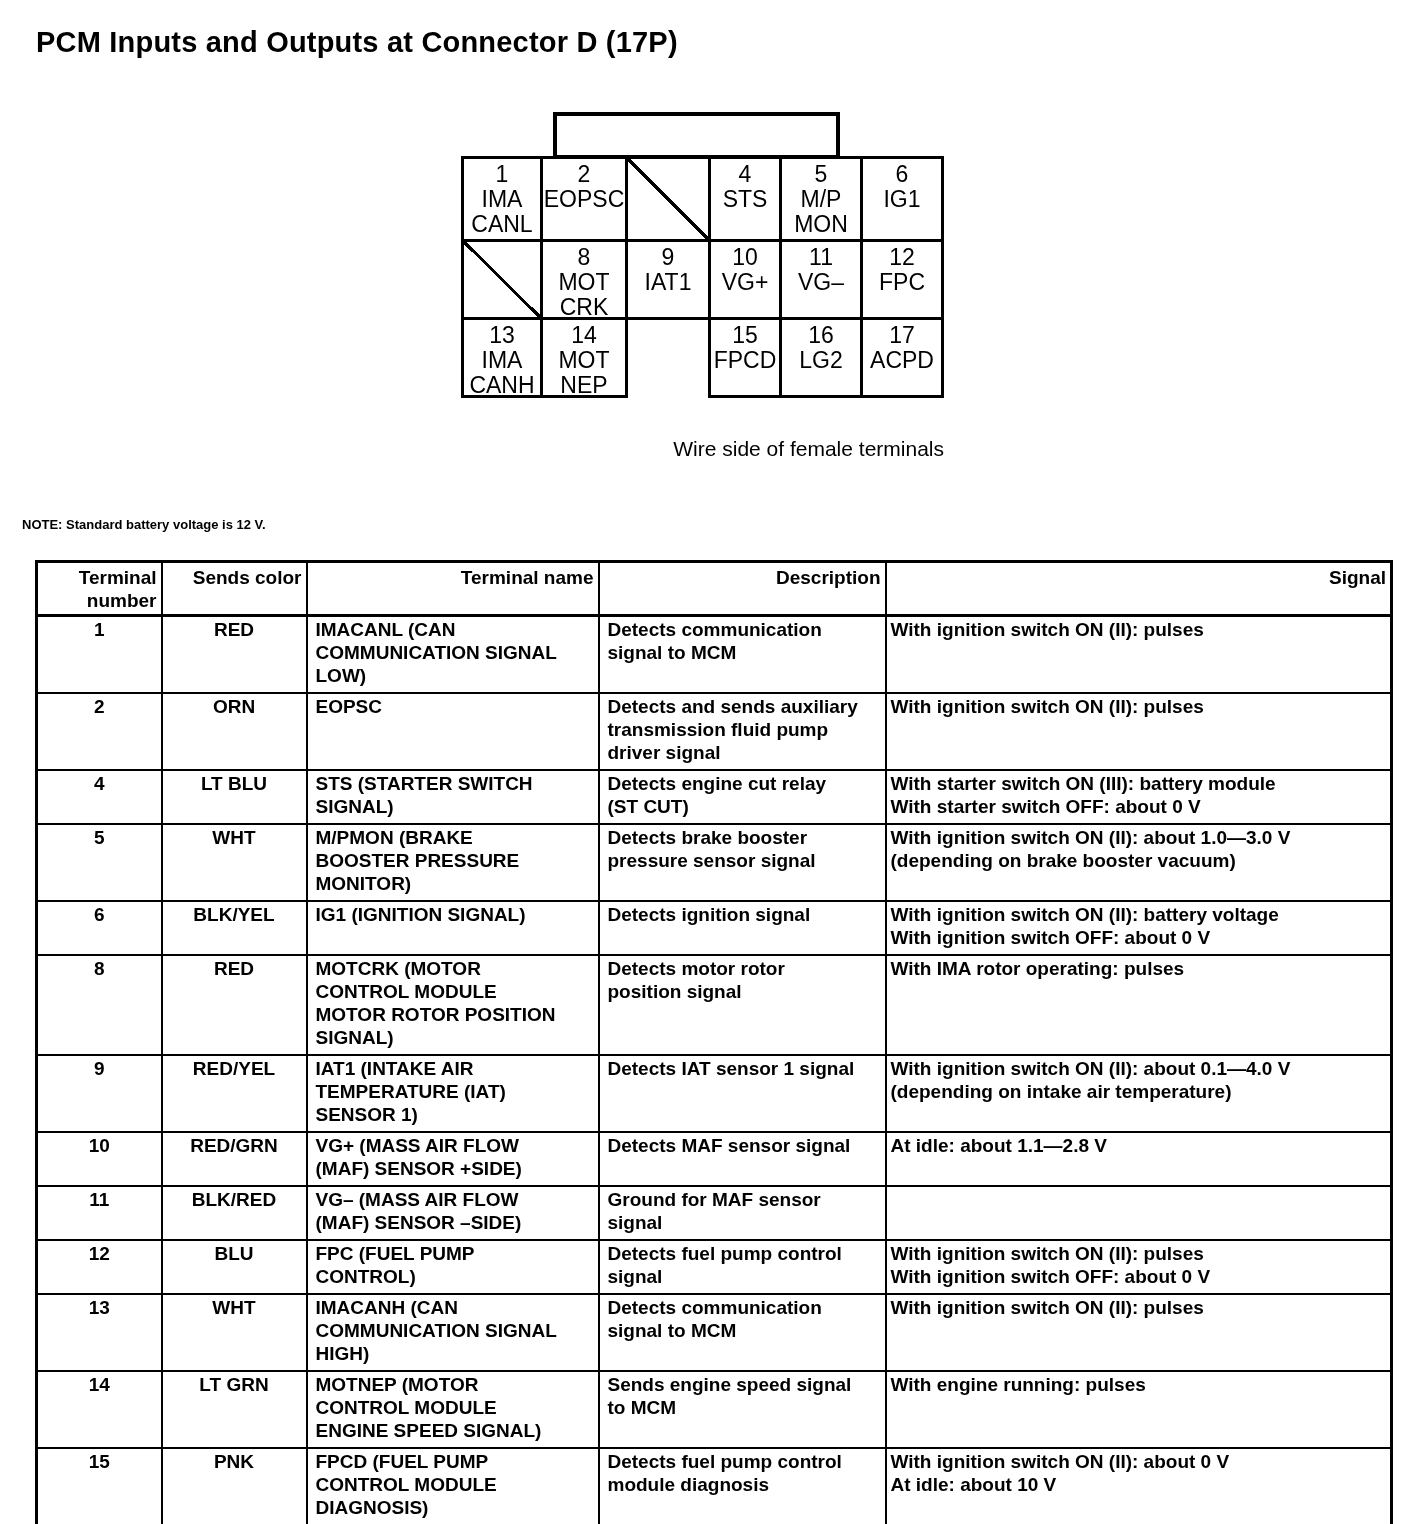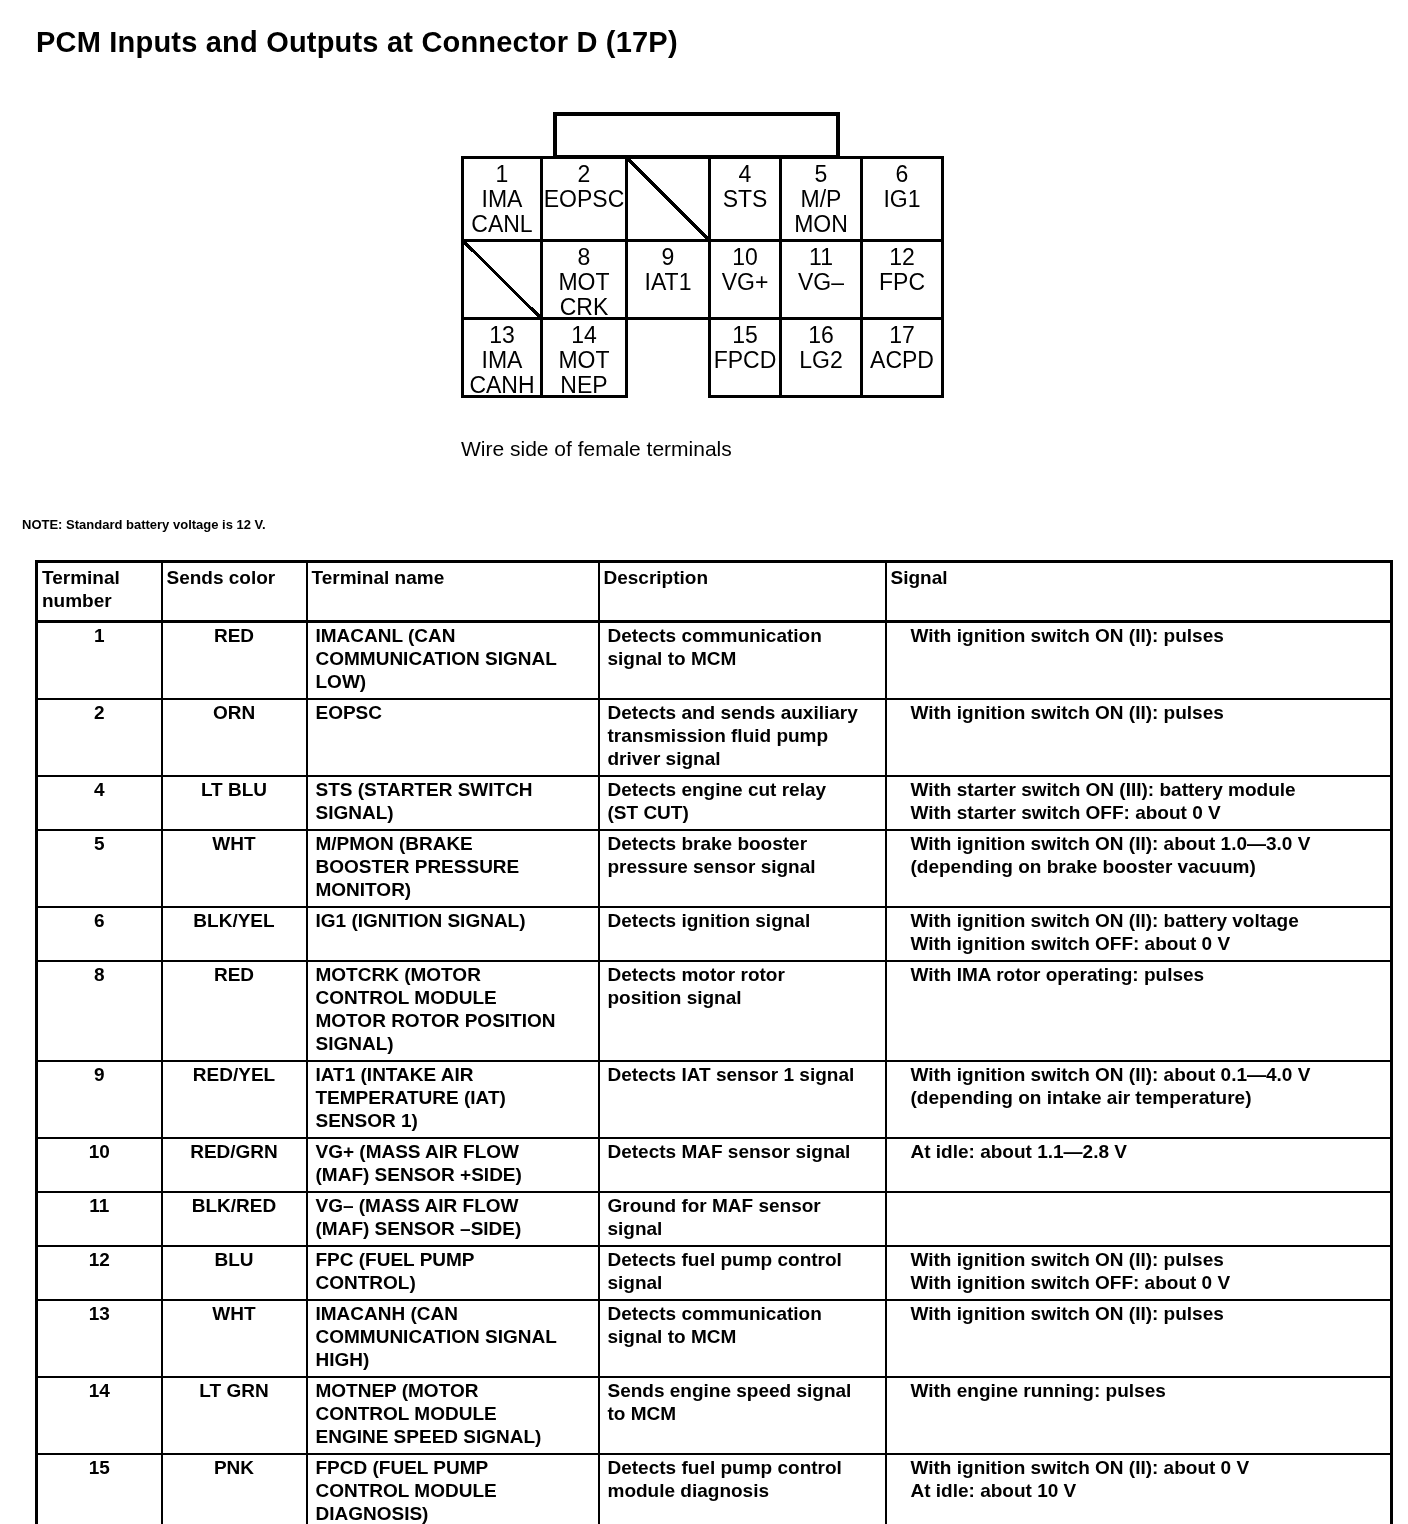--- a/index.html
+++ b/index.html
@@ -34,41 +34,41 @@
     background-color:#fff;
     background-image:linear-gradient(to top right,
       transparent calc(50% - 1.5px),
       #000 calc(50% - 1.5px),
       #000 calc(50% + 1.5px),
       transparent calc(50% + 1.5px));
   }
   .gap-mask{position:absolute;left:167px;top:283px;width:80px;height:5px;background:#fff;}
   .caption{
     position:absolute;left:461px;top:437px;width:483px;
-    text-align:left;font-size:21px;font-weight:400;
+    text-align:right;font-size:21px;font-weight:400;
   }
   .note{position:absolute;left:22px;top:517px;font-size:13px;font-weight:700;}
   
   .ttable{
     position:absolute;left:35px;top:560px;
     border-collapse:collapse;table-layout:fixed;
     font-size:19px;line-height:23px;font-weight:700;
     border:3px solid #000;
   }
   .ttable th{
     border:2px solid #000;border-bottom:3px solid #000;
-    padding:3px 4px 8px;text-align:left;vertical-align:top;
+    padding:3px 4px 2px;text-align:right;vertical-align:top;
     white-space:pre-line;font-size:19px;
   }
   .ttable td{
     border:2px solid #000;vertical-align:top;
     padding:1px 8px 5px;white-space:pre-line;
   }
   .ttable td.col0,.ttable td.col1{text-align:center;padding-left:2px;padding-right:2px;}
-  .ttable td.col4{padding-left:24px;}
+  .ttable td.col4{padding-left:4px;}
 </style>
 </head>
 <body>
 
 <h1 class="title">PCM Inputs and Outputs at Connector D (17P)</h1>
 
 <div class="connector">
   <div class="tab"></div>
   <div class="cgrid" id="cgrid">
       <div class="ccell">1

